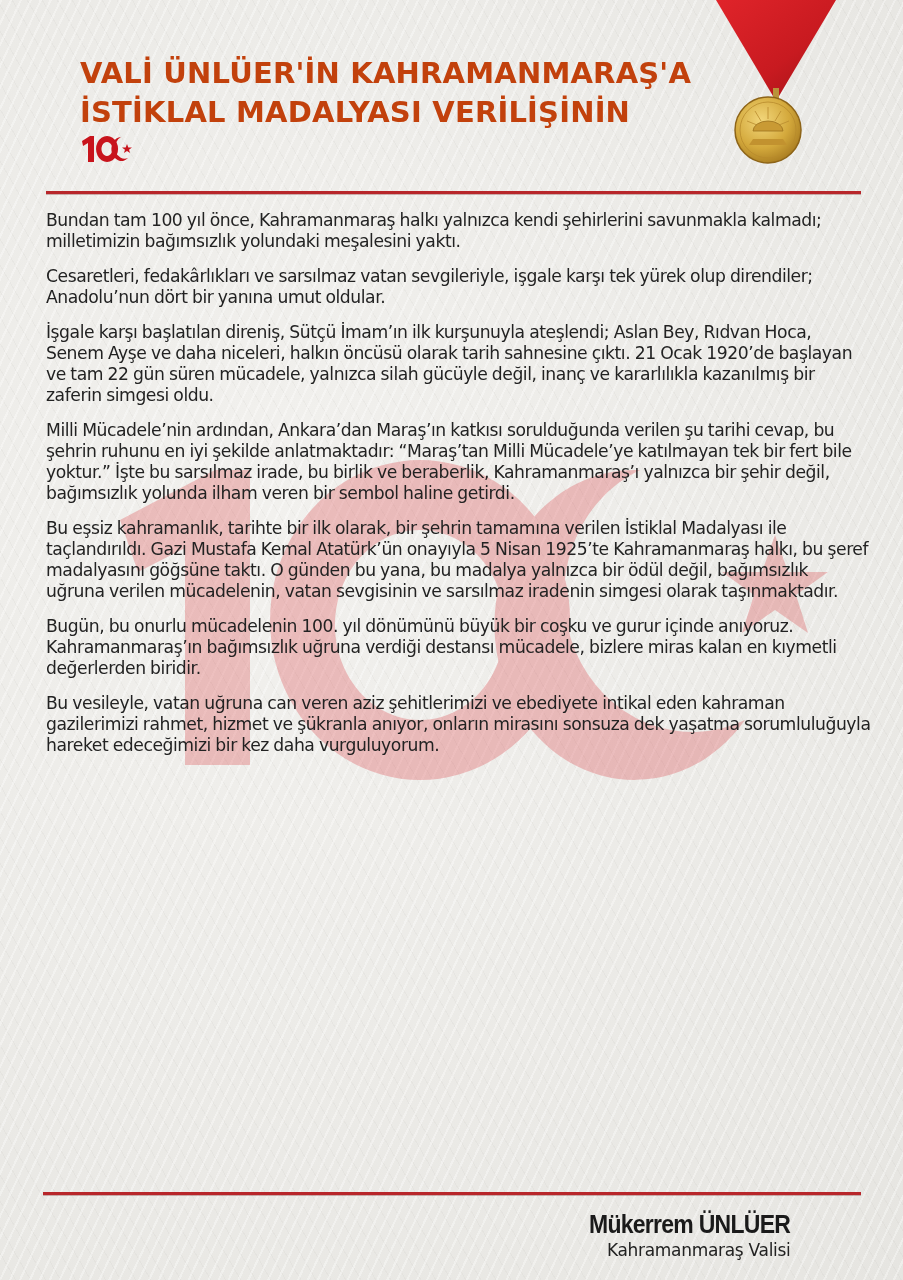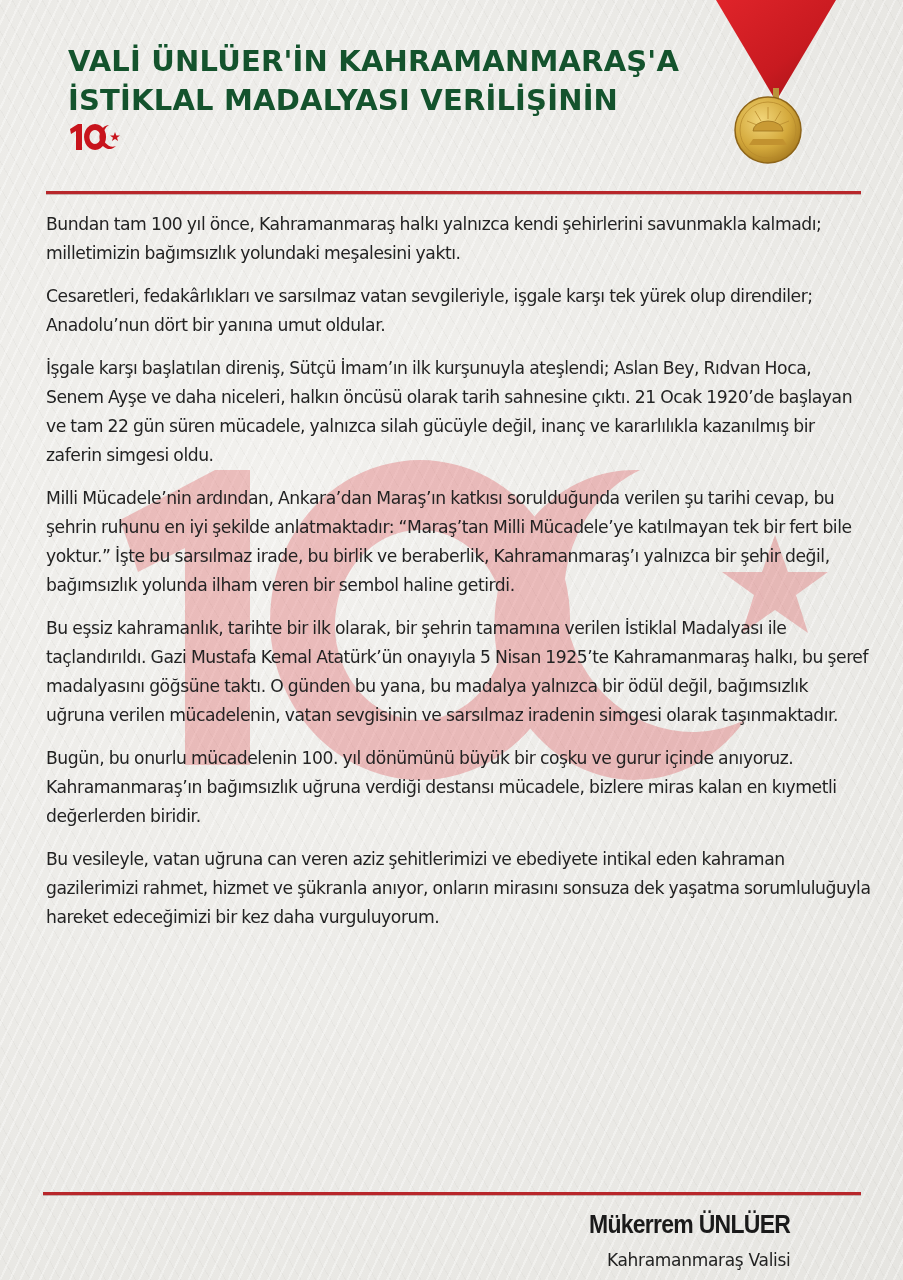--- a/index.html
+++ b/index.html
@@ -8,45 +8,45 @@
     background: #ecebe8;
     background-image:
       repeating-linear-gradient(115deg, rgba(255,255,255,0.35) 0px, rgba(255,255,255,0.35) 2px, transparent 2px, transparent 9px),
       repeating-linear-gradient(60deg, rgba(180,178,172,0.10) 0px, rgba(180,178,172,0.10) 1px, transparent 1px, transparent 13px),
       radial-gradient(ellipse at 30% 40%, #f2f1ee 0%, #e6e5e1 100%);
     font-family: "DejaVu Sans", sans-serif;
     color: #1e1e1e;
   }
   .watermark { position: absolute; left: 0; top: 0; width: 903px; height: 1280px; pointer-events: none; }
   .title {
-    position: absolute; left: 64px; top: 38px; margin: 4px;
+    position: absolute; left: 64px; top: 38px; margin: 16px;
     font-family: "DejaVu Sans", sans-serif; font-weight: 700;
-    color: #14532d; font-size: 29px; line-height: 39px; letter-spacing: 0.2px;
+    color: #c2410c; font-size: 29px; line-height: 39px; letter-spacing: 0.2px;
   }
   .title .line { display: block; white-space: nowrap; }
   .hundred { display: inline-flex; align-items: center; vertical-align: -3px; margin-right: 2px; }
   .hundred svg { display: block; }
   .ribbon { position: absolute; left: 716px; top: 0; width: 120px; height: 100px; }
   .medal { position: absolute; left: 733px; top: 95px; width: 70px; height: 70px; }
   .rule { position: absolute; height: 3px; background: #b8262a; box-shadow: 0 1px 0 rgba(120,20,20,0.3); }
   .rule.top { left: 46px; width: 815px; top: 191px; }
   .rule.bottom { left: 43px; width: 818px; top: 1192px; }
   .body-text {
     position: absolute; left: 46px; top: 210px; width: 825px;
-    font-family: "DejaVu Sans", sans-serif; font-size: 17.2px; line-height: 29px;
+    font-family: "DejaVu Sans", sans-serif; font-size: 17.2px; line-height: 21px;
     color: #222; letter-spacing: -0.45px; word-spacing: -0.5px;
   }
   .body-text p { margin: 0 0 14px 0; }
   .signature { position: absolute; right: 95px; top: 1210px; text-align: center; }
   .sig-name {
     font-family: "Liberation Sans", sans-serif; font-weight: 700; font-size: 25px;
     letter-spacing: -0.8px; color: #1a1a1a; line-height: 28px; transform: scaleX(0.92); transform-origin: left;
     display: block; white-space: nowrap;
   }
-  .sig-title { font-family: "DejaVu Sans", sans-serif; font-size: 17px; color: #222; line-height: 24px; display: block; letter-spacing: -0.3px; margin-top: 10px; }
+  .sig-title { font-family: "DejaVu Sans", sans-serif; font-size: 17px; color: #222; line-height: 24px; display: block; letter-spacing: -0.3px; }
 </style>
 </head>
 <body>
 
 <svg class="watermark" viewBox="0 0 903 1280">
   <g fill="#d9353b" opacity="0.28">
 
     <path d="M120 520 L215 470 L250 470 L250 765 L185 765 L185 548 L138 572 Z"></path>
 
     <path fill-rule="evenodd" d="M420 460 A150 160 0 1 0 420.1 460 Z M420 530 A85 95 0 1 1 419.9 530 Z"></path>

